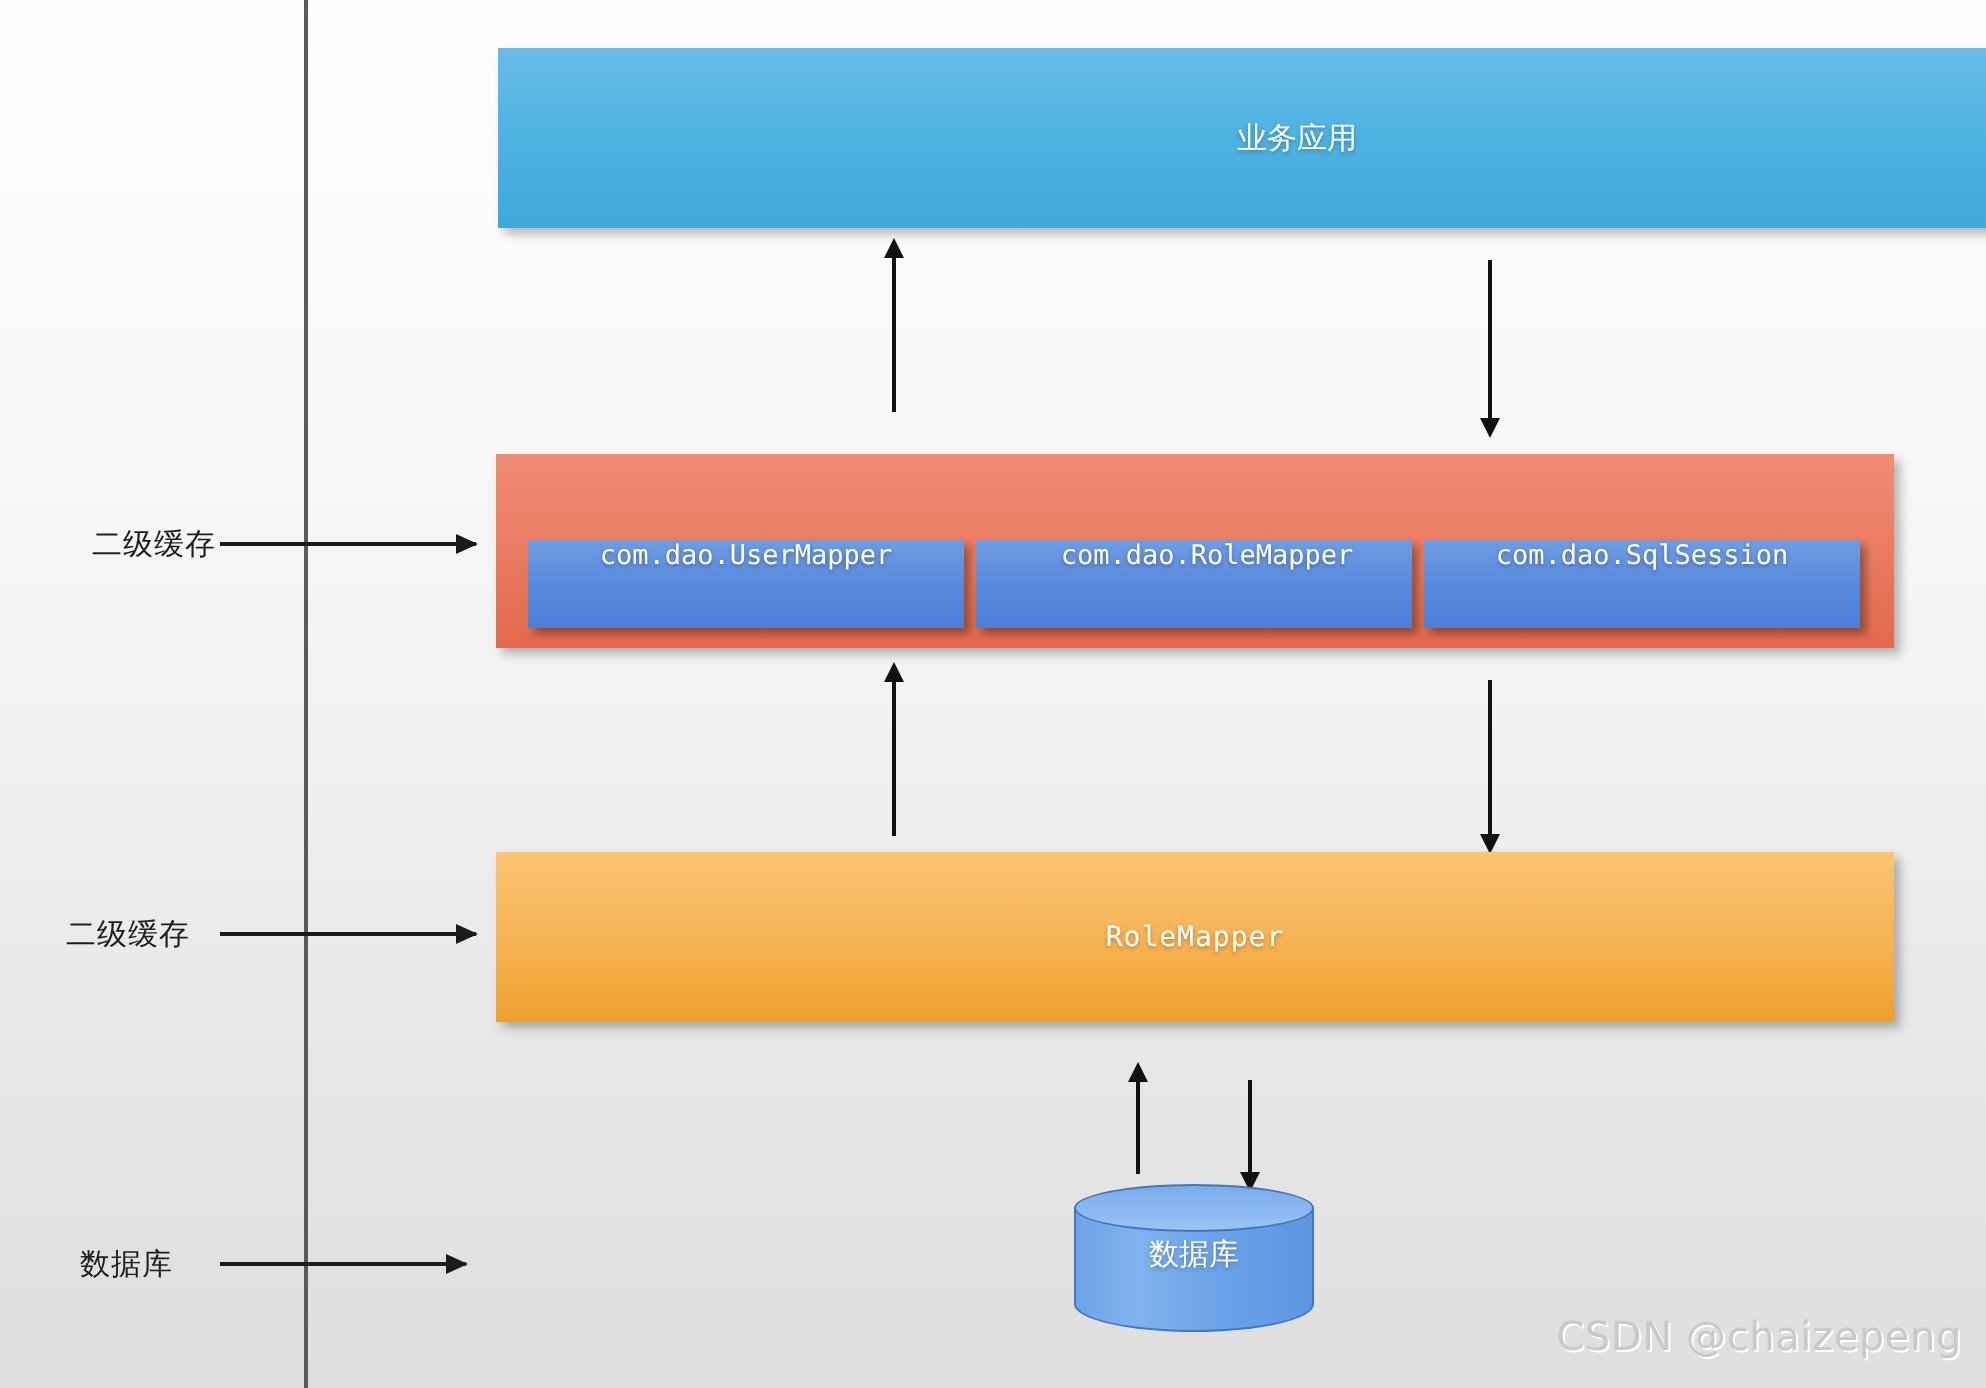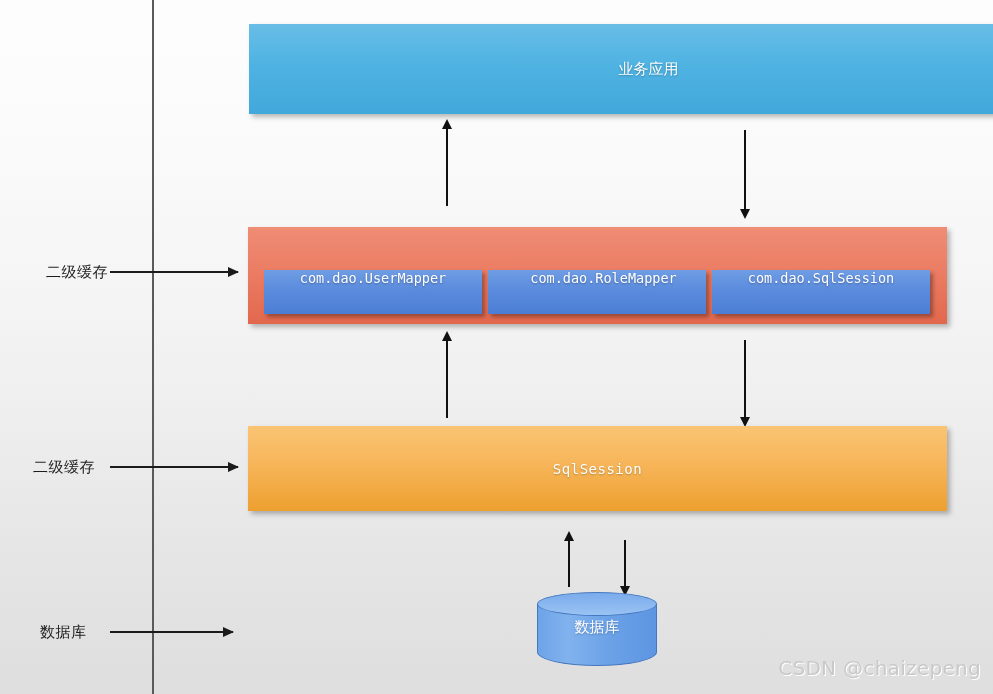--- a/index.html
+++ b/index.html
@@ -260,21 +260,21 @@
     <span class="chip-text">com.dao.RoleMapper</span>
   </div>
   <div class="mapper-chip" id="chip-2">
     <span class="chip-text">com.dao.SqlSession</span>
   </div>
 
   <div class="v-arrow up" style="left:446px; top:340px; height:78px;"></div>
   <div class="v-arrow down" style="left:744px; top:340px; height:78px;"></div>
 
   <div class="layer-box" id="box-sqlsession">
-    <span class="layer-text">SqlSession</span>
+    <span class="layer-text">RoleMapper</span>
   </div>
 
   <div class="v-arrow up" style="left:568px; top:540px; height:47px;"></div>
   <div class="v-arrow down" style="left:624px; top:540px; height:47px;"></div>
 
   <div id="db-cylinder">
     <div class="cyl-body"></div>
     <div class="cyl-top"></div>
     <div class="cyl-label">数据库</div>
   </div>

